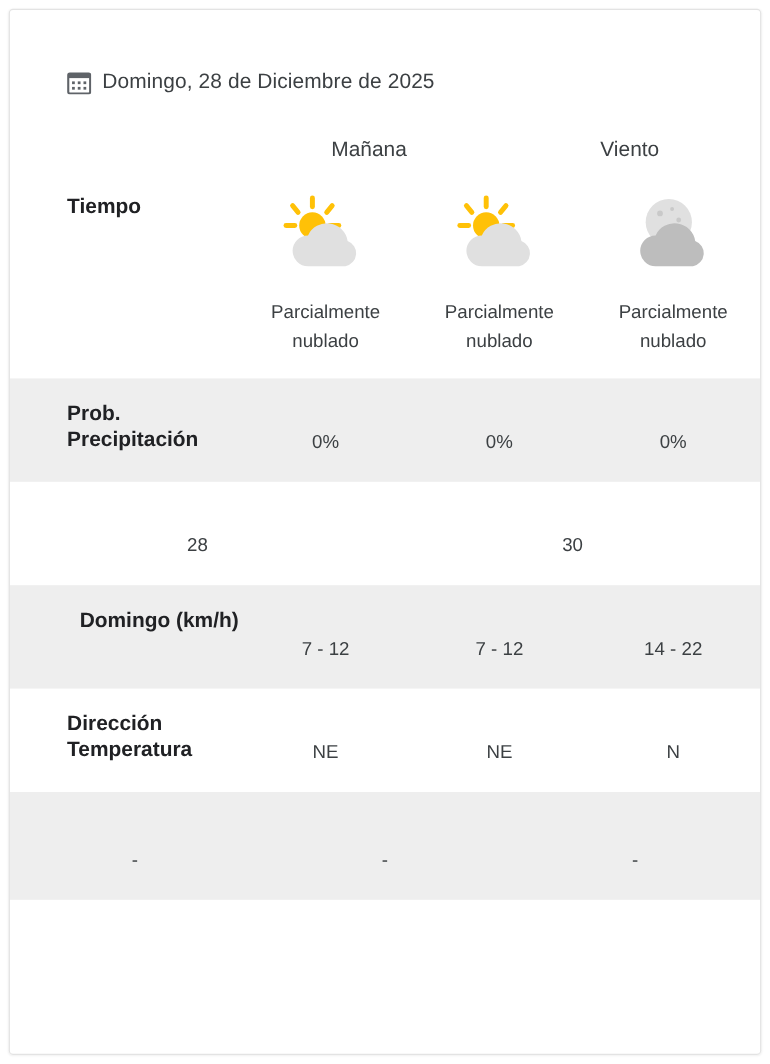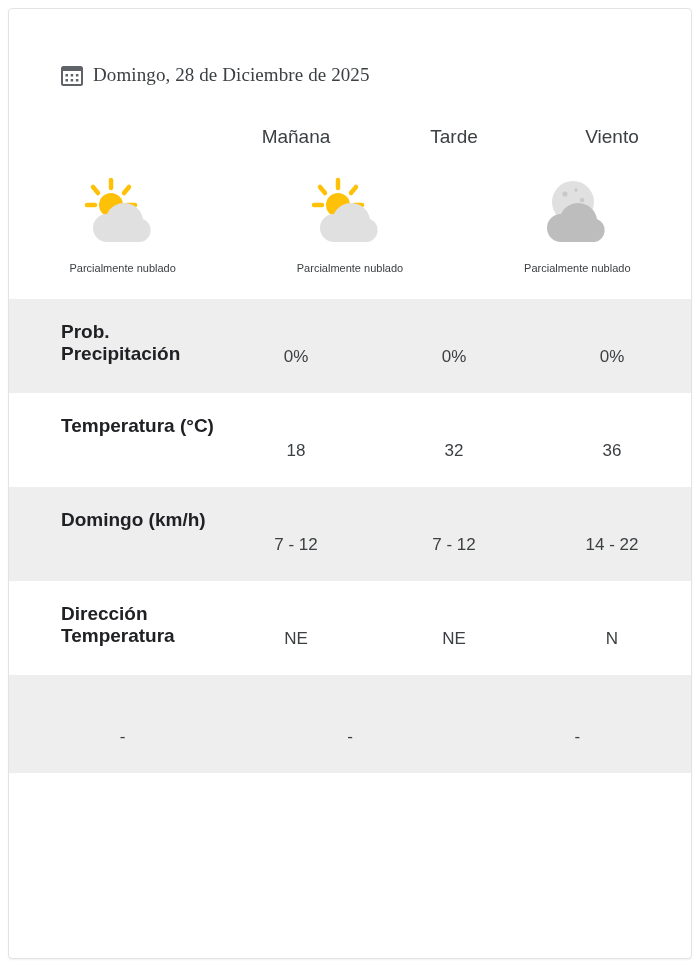--- a/index.html
+++ b/index.html
@@ -25,21 +25,20 @@
     background: #ffffff;
     border: 1px solid #e3e3e3;
     border-radius: 4px;
     box-shadow: 0 1px 2px rgba(0,0,0,0.06);
     overflow: hidden;
   }
   .date-row {
     display: flex;
     gap: 10px;
     padding: 55px 0 0 52px;
-    font-family: Liberation Serif, serif;
   }
   .cal-icon {
     width: 22px;
     height: 22px;
     display: inline-block;
     position: relative;
     flex: 0 0 auto;
   }
   .cal-icon svg { display: block; }
   .date-text {
@@ -95,32 +94,33 @@
     align-items: flex-start;
   }
   .weather-row .c-label { padding-top: 2px; }
   .wicon {
     width: 96px;
     height: 74px;
     position: relative;
     margin-bottom: 10px;
   }
   .wdesc {
-    font-size: 11px;
+    font-size: 17px;
     color: #3c4043;
     text-align: center;
     line-height: 1.5;
     max-width: 150px;
+    margin-top: 11px;
   }
 
   .data-row {
     padding-top: 20px;
     padding-bottom: 26px;
   }
-  .data-row .c-label { padding-top: 2px; }
+  .data-row .c-label { padding-top: 2px; justify-content: flex-end; }
   .val {
     font-size: 17px;
     color: #3c4043;
     text-align: center;
     padding-top: 28px;
   }
   .val.dash { padding-top: 32px; }
 </style>
 </head>
 <body>
@@ -145,28 +145,28 @@
     </div>
 
     <div class="table">
 
       <div class="row hdr-row">
         <div class="c-label"></div>
         <div class="c-col">
           <div class="hdr">Mañana</div>
         </div>
         <div class="c-col">
-          <div class="hdr">Tarde</div>
-        </div>
-        <div class="c-col">
           <div class="hdr">Viento</div>
         </div>
       </div>
 
       <div class="row weather-row">
+        <div class="c-label">
+          <div class="sec-title">Tiempo</div>
+        </div>
         <div class="c-col">
           <div class="wicon">
             <svg width="96" height="74" viewBox="0 0 96 74">
               <g stroke="#ffc107" stroke-width="4.5" stroke-linecap="round">
                 <line x1="36" y1="4" x2="36" y2="12"></line>
                 <line x1="18" y1="11" x2="23" y2="17"></line>
                 <line x1="54" y1="11" x2="49" y2="17"></line>
                 <line x1="12" y1="29" x2="20" y2="29"></line>
                 <line x1="60" y1="29" x2="52" y2="29"></line>
               </g>
@@ -215,31 +215,25 @@
         </div>
         <div class="c-col">
           <div class="val">0%</div>
         </div>
         <div class="c-col">
           <div class="val">0%</div>
         </div>
       </div>
 
       <div class="row data-row">
-        <div class="c-label">
-          <div class="sec-title">Temperatura (°C)</div>
-        </div>
-        <div class="c-col">
-          <div class="val">18</div>
-        </div>
-        <div class="c-col">
-          <div class="val">32</div>
-        </div>
-        <div class="c-col">
-          <div class="val">36</div>
+        <div class="c-col">
+          <div class="val">28</div>
+        </div>
+        <div class="c-col">
+          <div class="val">30</div>
         </div>
       </div>
 
       <div class="row data-row shaded">
         <div class="c-label">
           <div class="sec-title">Domingo (km/h)</div>
         </div>
         <div class="c-col">
           <div class="val">7 - 12</div>
         </div>

